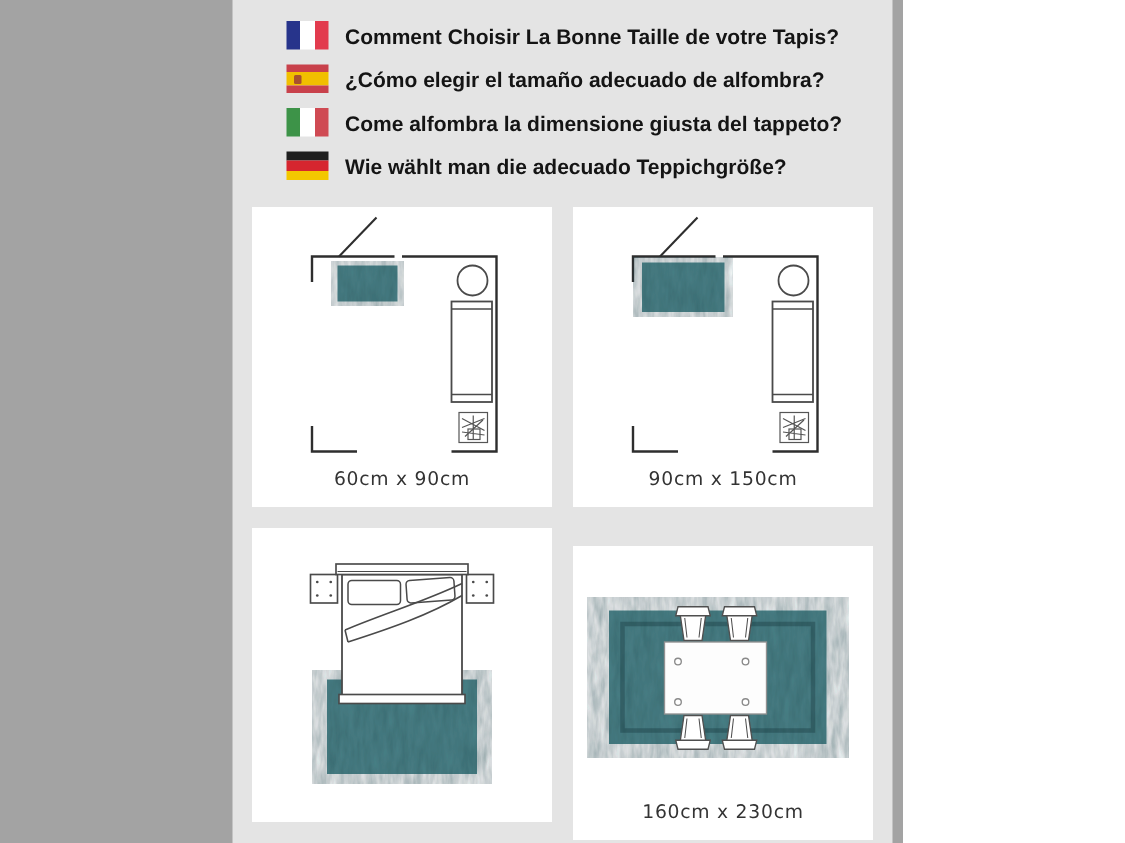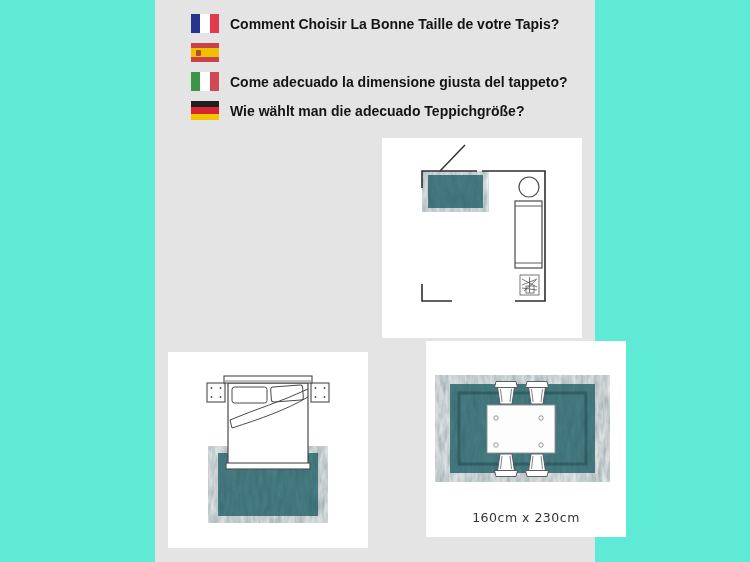--- a/index.html
+++ b/index.html
@@ -1,16 +1,16 @@
 <!DOCTYPE html>
 <html><head>
 <meta charset="utf-8">
 <style>
   html,body{margin:0;padding:0;background:#ffffff;}
-  .stage{position:relative;width:750px;height:562px;background:#5eead4;overflow:hidden;
+  .stage{position:relative;width:602px;height:562px;background:#a3a3a3;overflow:hidden;
          font-family:"Liberation Sans",sans-serif;}
   .gray-card{position:absolute;left:155px;top:0;width:440px;height:562px;background:#e4e4e4;}
 
   
   .header{position:absolute;left:36px;top:14px;display:flex;flex-direction:column;gap:10px;}
   .lang-row{display:flex;align-items:center;gap:11px;height:19px;}
   .lang-text{font-weight:bold;font-size:14px;color:#141414;white-space:nowrap;letter-spacing:0;}
 
   .flag{width:28px;height:19px;display:flex;flex-shrink:0;position:relative;}
   .flag-fr div,.flag-it div{flex:1;height:100%;}
@@ -20,21 +20,21 @@
   .es-r1{background:#c8414b;height:25%}.es-y{background:#f1bf00;height:50%}.es-r2{background:#c8414b;height:25%}
   .flag-es::after{content:"";position:absolute;left:5px;top:7px;width:5px;height:6px;background:#a8502e;border-radius:1px;}
   .it-g{background:#3d9348}.it-w{background:#ffffff}.it-r{background:#cf4a53}
   .de-k{background:#1f1f1f;height:33.4%}.de-r{background:#d6262f;height:33.3%}.de-y{background:#f3c700;height:33.3%}
 
   
   .panel{position:absolute;background:#ffffff;}
   #p1{left:13px;top:138px;width:200px;height:200px;}
   #p2{left:227px;top:138px;width:200px;height:200px;}
   #p3{left:13px;top:352px;width:200px;height:196px;}
-  #p4{left:227px;top:341px;width:200px;height:196px;margin-left:44px;}
+  #p4{left:227px;top:364px;width:200px;height:196px;}
   .panel svg{position:absolute;left:0;top:0;display:block;}
   .size-label{position:absolute;left:0;right:0;bottom:12px;text-align:center;
               font-family:"DejaVu Sans",sans-serif;font-size:12.5px;color:#333333;letter-spacing:.5px;}
 </style>
 </head>
 <body>
 
 <div class="stage">
 
   <svg width="0" height="0" style="position:absolute" aria-hidden="true">
@@ -70,39 +70,62 @@
             <div class="fr-r"></div>
           </span>
         <span class="lang-text">Comment Choisir La Bonne Taille de votre Tapis?</span>
       </div>
       <div class="lang-row">
         <span class="flag flag-es">
             <div class="es-r1"></div>
             <div class="es-y"></div>
             <div class="es-r2"></div>
           </span>
+        <span class="lang-text">¿Cómo elegir el tamaño adecuado de alfombra?</span>
       </div>
       <div class="lang-row">
         <span class="flag flag-it">
             <div class="it-g"></div>
             <div class="it-w"></div>
             <div class="it-r"></div>
           </span>
-        <span class="lang-text">Come adecuado la dimensione giusta del tappeto?</span>
+        <span class="lang-text">Come alfombra la dimensione giusta del tappeto?</span>
       </div>
       <div class="lang-row">
         <span class="flag flag-de">
             <div class="de-k"></div>
             <div class="de-r"></div>
             <div class="de-y"></div>
           </span>
         <span class="lang-text">Wie wählt man die adecuado Teppichgröße?</span>
       </div>
     </div>
 
+    <div class="panel" id="p1">
+      <svg width="200" height="170" viewBox="0 0 200 170">
+        <g stroke="#2e2e2e" stroke-width="1.6" fill="none">
+          <path d="M40,50 V33 H95"></path>
+          <path d="M100,33 H163 V163 H133"></path>
+          <path d="M70,163 H40 V146"></path>
+        </g>
+        <path d="M58,33 L83,7" stroke="#2e2e2e" stroke-width="1.4" fill="none"></path>
+        <rect x="57" y="39" width="40" height="24" fill="#4b8389" filter="url(#rugtex)"></rect>
+        <g stroke="#4a4a4a" stroke-width="1.2" fill="#ffffff">
+          <circle cx="147" cy="49" r="10"></circle>
+          <rect x="133" y="63" width="27" height="67"></rect>
+          <path d="M133,68 H160 M133,125 H160" fill="none" stroke-width="0.9"></path>
+        </g>
+        <g stroke="#555555" stroke-width="0.8" fill="none">
+          <rect x="138" y="137" width="19" height="20"></rect>
+          <path d="M140,147 l15,-6 M140,141 l15,8 M142,153 l12,-11 M147.5,139 v16 M140,150 l15,2"></path>
+          <rect x="144" y="148" width="8" height="7"></rect>
+        </g>
+      </svg>
+      <div class="size-label">60cm x 90cm</div>
+    </div>
 
     <div class="panel" id="p2">
       <svg width="200" height="170" viewBox="0 0 200 170">
         <g stroke="#2e2e2e" stroke-width="1.6" fill="none">
           <path d="M40,50 V33 H95"></path>
           <path d="M100,33 H163 V163 H133"></path>
           <path d="M70,163 H40 V146"></path>
         </g>
         <path d="M58,33 L83,7" stroke="#2e2e2e" stroke-width="1.4" fill="none"></path>
         <rect x="46" y="37" width="55" height="33" fill="#4b8389" filter="url(#rugtex)"></rect>
@@ -110,20 +133,21 @@
           <circle cx="147" cy="49" r="10"></circle>
           <rect x="133" y="63" width="27" height="67"></rect>
           <path d="M133,68 H160 M133,125 H160" fill="none" stroke-width="0.9"></path>
         </g>
         <g stroke="#555555" stroke-width="0.8" fill="none">
           <rect x="138" y="137" width="19" height="20"></rect>
           <path d="M140,147 l15,-6 M140,141 l15,8 M142,153 l12,-11 M147.5,139 v16 M140,150 l15,2"></path>
           <rect x="144" y="148" width="8" height="7"></rect>
         </g>
       </svg>
+      <div class="size-label">90cm x 150cm</div>
     </div>
 
     <div class="panel" id="p3">
       <svg width="200" height="172" viewBox="0 0 200 172">
         <rect x="50" y="101" width="100" height="63" fill="#4b8389" filter="url(#rugtex)"></rect>
         <g stroke="#4a4a4a" stroke-width="1.1" fill="#ffffff">
           <rect x="39" y="31" width="18" height="19"></rect>
           <rect x="143" y="31" width="18" height="19"></rect>
         </g>
         <g fill="#4a4a4a">

